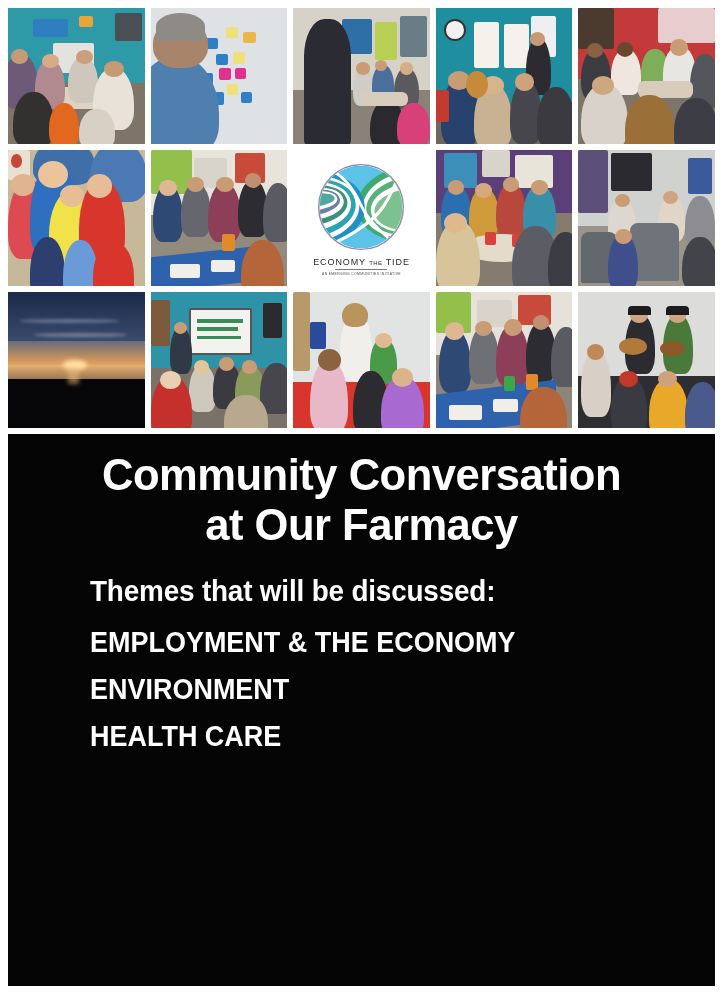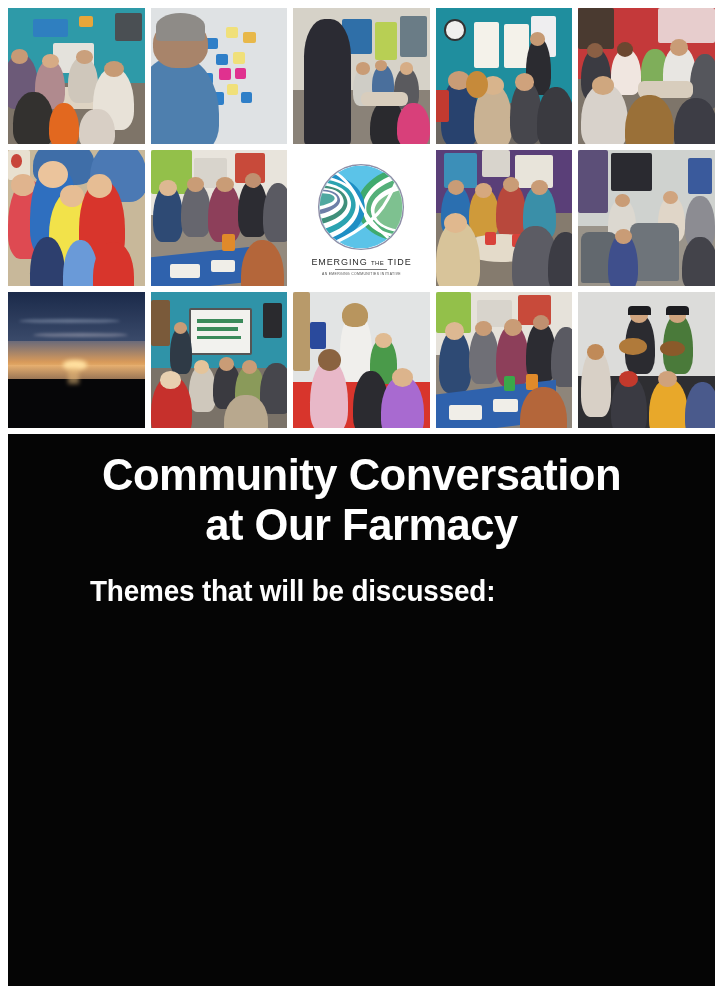--- a/index.html
+++ b/index.html
@@ -280,21 +280,21 @@
             <path d="M5 69 C27 64 37 53 35 43 C33 32 21 27 5 26 Z" fill="#3f8f7a"></path>
             <path d="M5 63 C24 59 33 50 31 42 C29 33 19 29 5 29 Z" fill="#ffffff"></path>
             <path d="M5 58 C21 54 29 47 27 41 C25 34 17 31 5 31 Z" fill="#6e7fa8"></path>
             <path d="M5 53 C19 50 26 45 24 40 C22 35 15 33 5 33 Z" fill="#ffffff"></path>
             <path d="M5 49 C17 46 23 43 21 39 C19 36 14 35 5 35 Z" fill="#4fa8a0"></path>
             <path d="M2 96 C28 88 60 70 74 50 C86 32 92 14 96 2" fill="none" stroke="#ffffff" stroke-width="3.4"></path>
             <path d="M96 96 C78 84 58 66 50 48 C42 30 30 12 4 4" fill="none" stroke="#ffffff" stroke-width="3"></path>
           </g>
         </svg>
         <div class="logo-title">
-          <span>EMERGING</span>
+          <span>ECONOMY</span>
           <span class="thin">THE</span>
           <span>TIDE</span>
         </div>
         <div class="logo-rule"></div>
         <div class="logo-sub">AN EMERGING COMMUNITIES INITIATIVE</div>
       </div>
     </div>
 
     <div class="cell">
       <div class="scene">
@@ -449,15 +449,20 @@
 
   <div class="panel">
 
     <div class="title">
       <div>Community Conversation</div>
       <div>at Our Farmacy</div>
     </div>
 
     <div class="themes-head">Themes that will be discussed:</div>
 
+    <div class="theme-list">
+      <div class="theme-item">EMPLOYMENT &amp; THE ECONOMY</div>
+      <div class="theme-item">ENVIRONMENT</div>
+      <div class="theme-item">HEALTH CARE</div>
+    </div>
 
   </div>
 </div>
 
 </body></html>

